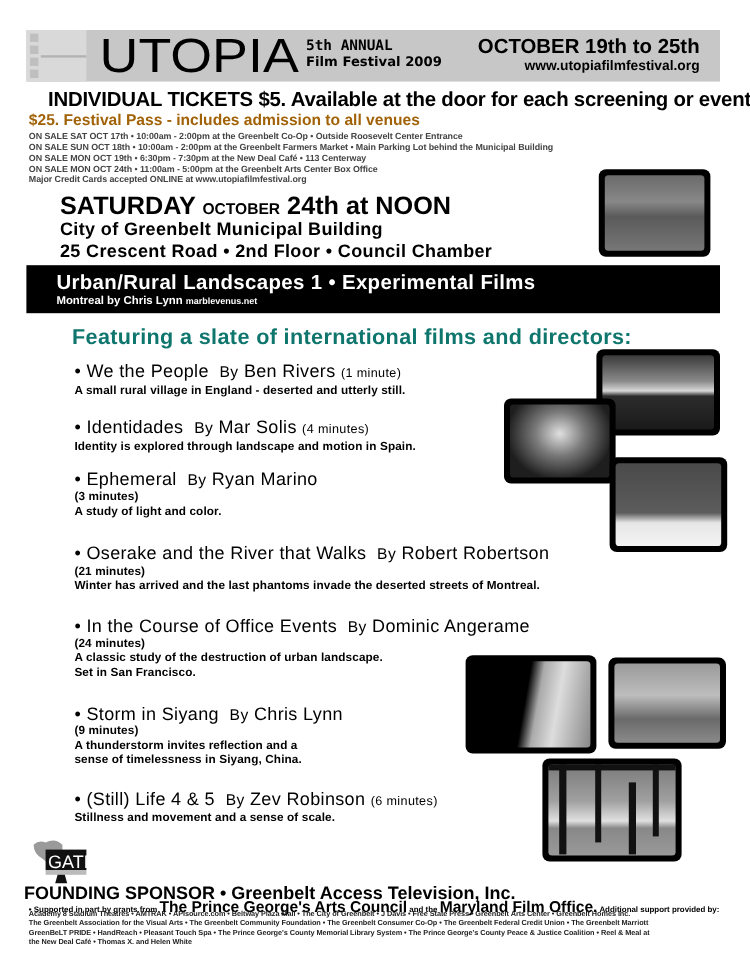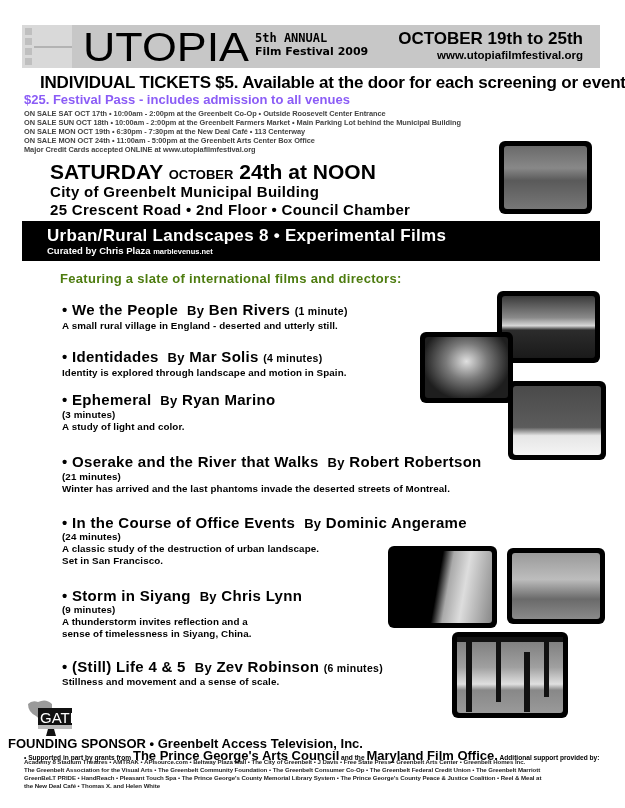--- a/index.html
+++ b/index.html
@@ -14,48 +14,48 @@
   .film-strip .hole { position:absolute; left:3px; width:7px; height:7px; background:#bfbfbf; }
   .film-strip .line { position:absolute; left:12px; right:0; top:21px; height:2px; background:#b3b3b3; }
   .logo { left:83px; top:27px; font-size:40px; line-height:40px; font-weight:400; letter-spacing:0px; color:#000; transform:scaleX(1.12); transform-origin:left; }
   .annual { left:255px; top:32px; font-size:12px; font-weight:700; font-family:"DejaVu Sans Mono", monospace; line-height:13px; }
   .annual .l2 { font-family:"DejaVu Sans", sans-serif; font-size:11px; }
   .dates { right:42px; top:29px; font-size:17px; font-weight:700; text-align:right; }
   .site { right:42px; top:49px; font-size:11.5px; font-weight:700; text-align:right; }
 
   
   .tickets { left:24px; top:73px; font-size:17px; font-weight:700; letter-spacing:-0.2px; white-space:nowrap;margin-left:16px; }
-  .pass { left:24px; top:92px; font-size:13px; font-weight:700; color:#8b5cf6; white-space:nowrap; }
+  .pass { left:24px; top:92px; font-size:13px; font-weight:700; color:#a16207; white-space:nowrap; }
   .sale { left:24px; font-size:7.4px; font-weight:700; color:#444; white-space:nowrap; letter-spacing:-0.05px; }
 
   
   .event-day { left:50px; top:160px; font-size:21px; font-weight:700; white-space:nowrap; }
   .event-day .small { font-size:13px; }
   .event-line { left:50px; font-size:15px; font-weight:700; white-space:nowrap; letter-spacing:0.3px; }
 
   .photo { background:#000; border-radius:6px; overflow:hidden; }
   .photo .inner { position:absolute; left:5px; top:5px; right:5px; bottom:5px; border-radius:3px; }
 
   
   .band { left:22px; top:221px; width:578px; height:40px; background:#000; color:#fff; }
   .band-title { left:47px; top:226px; font-size:17px; font-weight:700; color:#fff; white-space:nowrap; letter-spacing:0.3px; }
   .band-sub { left:47px; top:245px; font-size:9.5px; font-weight:700; color:#fff; white-space:nowrap; }
   .band-sub .site2 { font-size:7.5px; }
 
-  .featuring { left:60px; top:271px; font-size:13px; font-weight:700; color:#4d7c0f; white-space:nowrap; letter-spacing:0.3px; }
-
-  
-  .film-title { left:62px; font-size:15px; font-weight:700; white-space:nowrap; letter-spacing:0.3px; }
+  .featuring { left:60px; top:271px; font-size:18px; font-weight:700; color:#0f766e; white-space:nowrap; letter-spacing:0.3px; }
+
+  
+  .film-title { left:62px; font-size:15px; font-weight:400; white-space:nowrap; letter-spacing:0.3px; }
   .film-title .by { font-size:13px; }
   .film-title .dur { font-size:10.5px; }
   .film-text { left:62px; font-size:9.8px; font-weight:700; white-space:nowrap; letter-spacing:0.1px; line-height:13px; }
 
   
   .gate { left:24px; top:698px; width:50px; height:42px; }
-  .founding { left:8px; top:736px; font-size:13px; font-weight:700; white-space:nowrap; }
+  .founding { left:20px; top:736px; font-size:15px; font-weight:700; white-space:nowrap; }
   .support { left:24px; top:748px; font-size:6.6px; font-weight:700; white-space:nowrap; }
   .support .big { font-size:13px; }
   .foot-line { left:24px; font-size:6.1px; font-weight:700; color:#222; white-space:nowrap; letter-spacing:-0.05px; }
 </style>
 </head>
 <body>
 
 <div class="abs banner"></div>
 <div class="abs film-strip">
   <div class="hole" style="top:3px"></div>
@@ -87,23 +87,23 @@
   <span>NOON</span>
 </div>
 <div class="abs event-line" style="top:183px">City of Greenbelt Municipal Building</div>
 <div class="abs event-line" style="top:201px">25 Crescent Road • 2nd Floor • Council Chamber</div>
 
 <div class="abs photo" style="left:499px;top:141px;width:93px;height:73px">
   <div class="inner" style="background:linear-gradient(180deg,#6a6a6a 0%,#888 35%,#5a5a5a 55%,#777 100%)"></div>
 </div>
 
 <div class="abs band"></div>
-<div class="abs band-title">Urban/Rural Landscapes 8 • Experimental Films</div>
+<div class="abs band-title">Urban/Rural Landscapes 1 • Experimental Films</div>
 <div class="abs band-sub">
-  <span>Curated by Chris Plaza</span>
+  <span>Montreal by Chris Lynn</span>
   <span class="site2">marblevenus.net</span>
 </div>
 
 <div class="abs featuring">Featuring a slate of international films and directors:</div>
 
 <div class="abs film-title" style="top:301px">
   <span>• We the People</span>&nbsp;
   <span class="by">By</span>
   <span>Ben Rivers</span>
   <span class="dur">(1 minute)</span>

